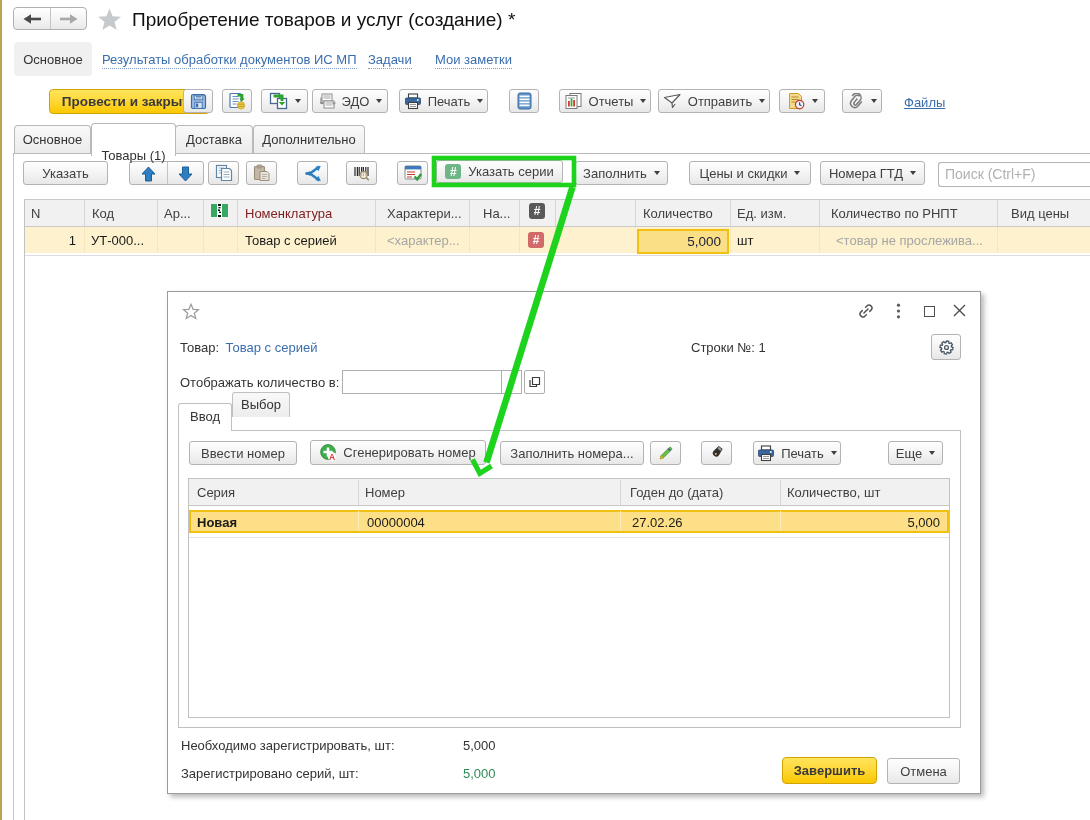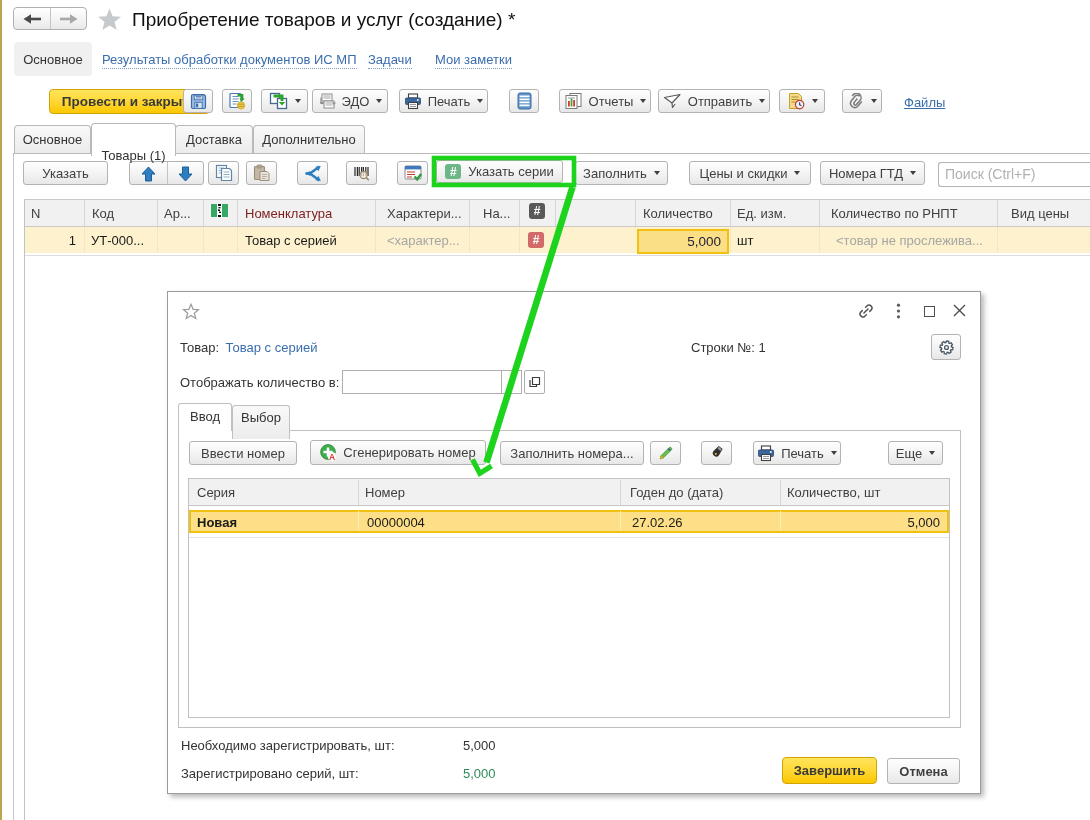--- a/index.html
+++ b/index.html
@@ -323,21 +323,21 @@
   <div class="abs" style="left:335px;top:79px;width:20px;height:24px;border:1px solid #aeaeae;border-left:none;background:#fff;"></div>
   <div class="abs" style="left:342px;top:88px;width:0;height:0;border-left:3.5px solid transparent;border-right:3.5px solid transparent;border-top:4.5px solid #555;"></div>
   <div class="abs" style="left:357px;top:79px;width:21px;height:24px;border:1px solid #aeaeae;border-radius:2px;background:#fff;"></div>
   <svg class="abs" style="left:361px;top:84px;" width="13" height="13" viewBox="0 0 13 13">
     <path d="M4.5 2.5 H11.5 V9.5 H4.5 Z" fill="#fff" stroke="#3c3c3c" stroke-width="1.2"></path>
     <path d="M2 5 V11.5 H8.5 V9.5" fill="none" stroke="#3c3c3c" stroke-width="1.2"></path>
   </svg>
 
   <div class="abs" style="left:11px;top:139px;width:783px;height:1px;background:#c0c0c0;"></div>
   <div class="abs" style="left:11px;top:112px;width:54px;height:28px;border:1px solid #c0c0c0;border-bottom:none;border-radius:3px 3px 0 0;background:#fff;z-index:2;text-align:center;line-height:26px;color:#333;">Ввод</div>
-  <div class="abs" style="left:65px;top:114px;width:58px;height:34px;border:1px solid #c0c0c0;border-bottom:none;border-radius:3px 3px 0 0;background:linear-gradient(#f9f9f9,#ececec);text-align:center;line-height:24px;color:#333;">Выбор</div>
+  <div class="abs" style="left:65px;top:101px;width:58px;height:25px;border:1px solid #c0c0c0;border-bottom:none;border-radius:3px 3px 0 0;background:linear-gradient(#f9f9f9,#ececec);text-align:center;line-height:24px;color:#333;">Выбор</div>
 
   <div class="abs" style="left:11px;top:139px;width:783px;height:298px;border:1px solid #c0c0c0;border-top:none;"></div>
 
   <div class="btn" style="left:22px;top:150px;width:108px;">Ввести номер</div>
   <div class="btn" style="left:143px;top:149px;width:176px;height:25px;">
     <svg width="17" height="17" viewBox="0 0 17 17" style="margin-right:6px;">
       <circle cx="8" cy="8" r="7.4" fill="#3cab49" stroke="#2c8a38" stroke-width="0.8"></circle>
       <path d="M8 3.4 V12.6 M3.4 8 H12.6" stroke="#fff" stroke-width="2.6"></path>
       <circle cx="12" cy="12.4" r="4.3" fill="#fff"></circle>
       <text x="12" y="16" font-size="8.5" font-weight="bold" fill="#e03535" text-anchor="middle" font-family="Liberation Sans">A</text>
@@ -391,20 +391,20 @@
   <div class="abs" style="left:200px;top:224px;color:#1a1a1a;">00000004</div>
   <div class="abs" style="left:465px;top:224px;color:#1a1a1a;">27.02.26</div>
   <div class="abs" style="left:613px;top:224px;width:160px;text-align:right;color:#1a1a1a;">5,000</div>
   <div class="abs" style="left:22px;top:246px;width:760px;height:1px;background:#e3e3e3;"></div>
 
   <div class="abs" style="left:14px;top:447px;color:#333;">Необходимо зарегистрировать, шт:</div>
   <div class="abs" style="left:296px;top:447px;color:#333;">5,000</div>
   <div class="abs" style="left:14px;top:475px;color:#333;">Зарегистрировано серий, шт:</div>
   <div class="abs" style="left:296px;top:475px;color:#2e8b57;">5,000</div>
   <div class="yellowbtn" style="left:615px;top:466px;width:95px;height:27px;font-size:13px;">Завершить</div>
-  <div class="btn" style="left:720px;top:467px;width:73px;height:26px;font-weight:bold;">Отмена</div>
+  <div class="btn" style="left:720px;top:467px;width:73px;height:26px;">Отмена</div>
 </div>
 
 <svg class="abs" style="left:0;top:0;z-index:60;pointer-events:none;" width="1090" height="820" viewBox="0 0 1090 820">
   <rect x="434" y="158" width="140" height="27" fill="none" stroke="#1dd31d" stroke-width="4.6"></rect>
   <path d="M572.5 187 L486.5 462.5" stroke="#1dd31d" stroke-width="6.6" fill="none"></path>
   <path d="M472.5 459.5 L479.8 473.4 L491.5 466" stroke="#1dd31d" stroke-width="5.2" fill="none" stroke-linejoin="miter"></path>
 </svg>
 
 </body></html>

